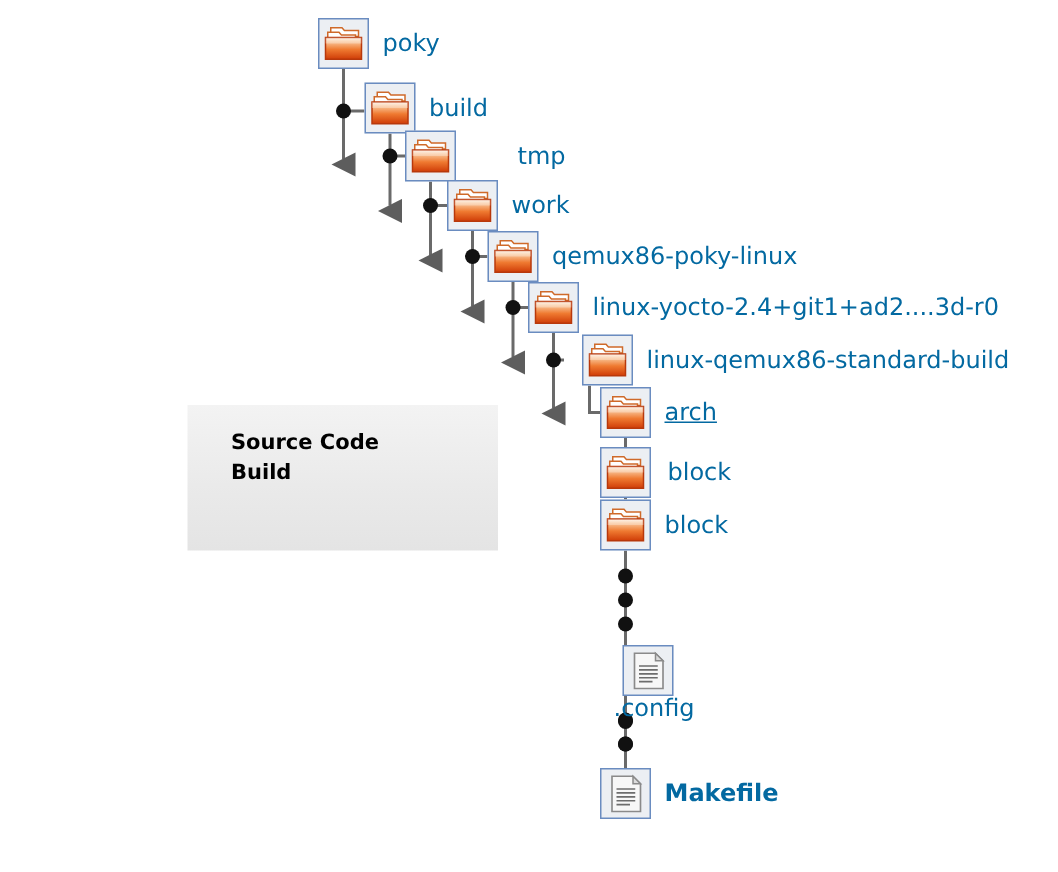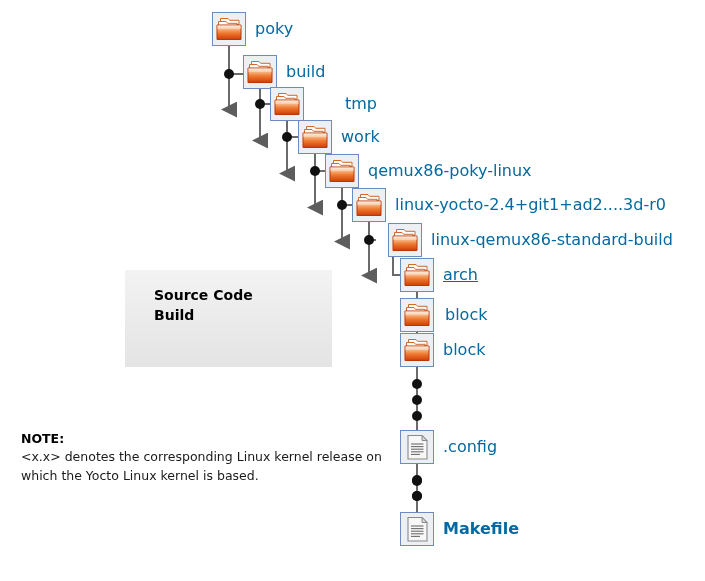--- a/index.html
+++ b/index.html
@@ -174,25 +174,20 @@
     </g>
   </svg>
 
   <div id="source-box">
     <div class="inner">
       <span>Source Code</span>
       <span>Build</span>
     </div>
   </div>
 
-  <div id="note">
-    <div class="note-title">NOTE:</div>
-    <div class="note-body">&lt;x.x&gt; denotes the corresponding Linux kernel release on</div>
-    <div class="note-body">which the Yocto Linux kernel is based.</div>
-  </div>
 
   <div id="node-layer">
       <div class="node" style="left: 212px; top: 12px;">
         <span class="icon-box">
   <svg class="glyph" viewBox="0 0 28 28" xmlns="http://www.w3.org/2000/svg">
     <defs>
       <linearGradient id="fg1" x1="0" y1="0" x2="0" y2="1">
         <stop offset="0%" stop-color="#fdf0e4"></stop>
         <stop offset="18%" stop-color="#f9c79c"></stop>
         <stop offset="55%" stop-color="#ef7a31"></stop>
@@ -371,21 +366,21 @@
       </linearGradient>
     </defs>
     <path d="M5.5,3.5 H13 l1.6,1.8 H24 v4 H5.5 z" fill="#ffffff" stroke="#cf6a2a" stroke-width="1"></path>
     <path d="M3.5,6.5 H11 l1.6,1.8 H22 v4 H3.5 z" fill="#ffffff" stroke="#cf6a2a" stroke-width="1"></path>
     <path d="M2,10 H26 V24.5 H2 z" fill="url(#fg10)" stroke="#b8380b" stroke-width="1"></path>
     <path d="M2,10 H26 V14 H2 z" fill="#ffffff" opacity="0.30"></path>
   </svg>
         </span>
         <span class="node-label" style="margin-left: 9px;">block</span>
       </div>
-      <div class="node" style="left: 400px; top: 430px;">
+      <div class="node" style="left: 400px; top: 430px; flex-direction: column;">
         <span class="icon-box">
   <svg class="glyph" viewBox="0 0 28 28" xmlns="http://www.w3.org/2000/svg">
     <path d="M5,2.5 H19 L24,7.5 V26 H5 z" fill="#f7f7f7" stroke="#8a8a8a" stroke-width="1.1"></path>
     <path d="M19,2.5 L19,7.5 L24,7.5 z" fill="#dcdcdc" stroke="#8a8a8a" stroke-width="1"></path>
     <g stroke="#6d6d6d" stroke-width="1.1">
       <line x1="8" y1="11" x2="20.5" y2="11"></line>
       <line x1="8" y1="13.6" x2="20.5" y2="13.6"></line>
       <line x1="8" y1="16.2" x2="20.5" y2="16.2"></line>
       <line x1="8" y1="18.8" x2="20.5" y2="18.8"></line>
       <line x1="8" y1="21.4" x2="17" y2="21.4"></line>

